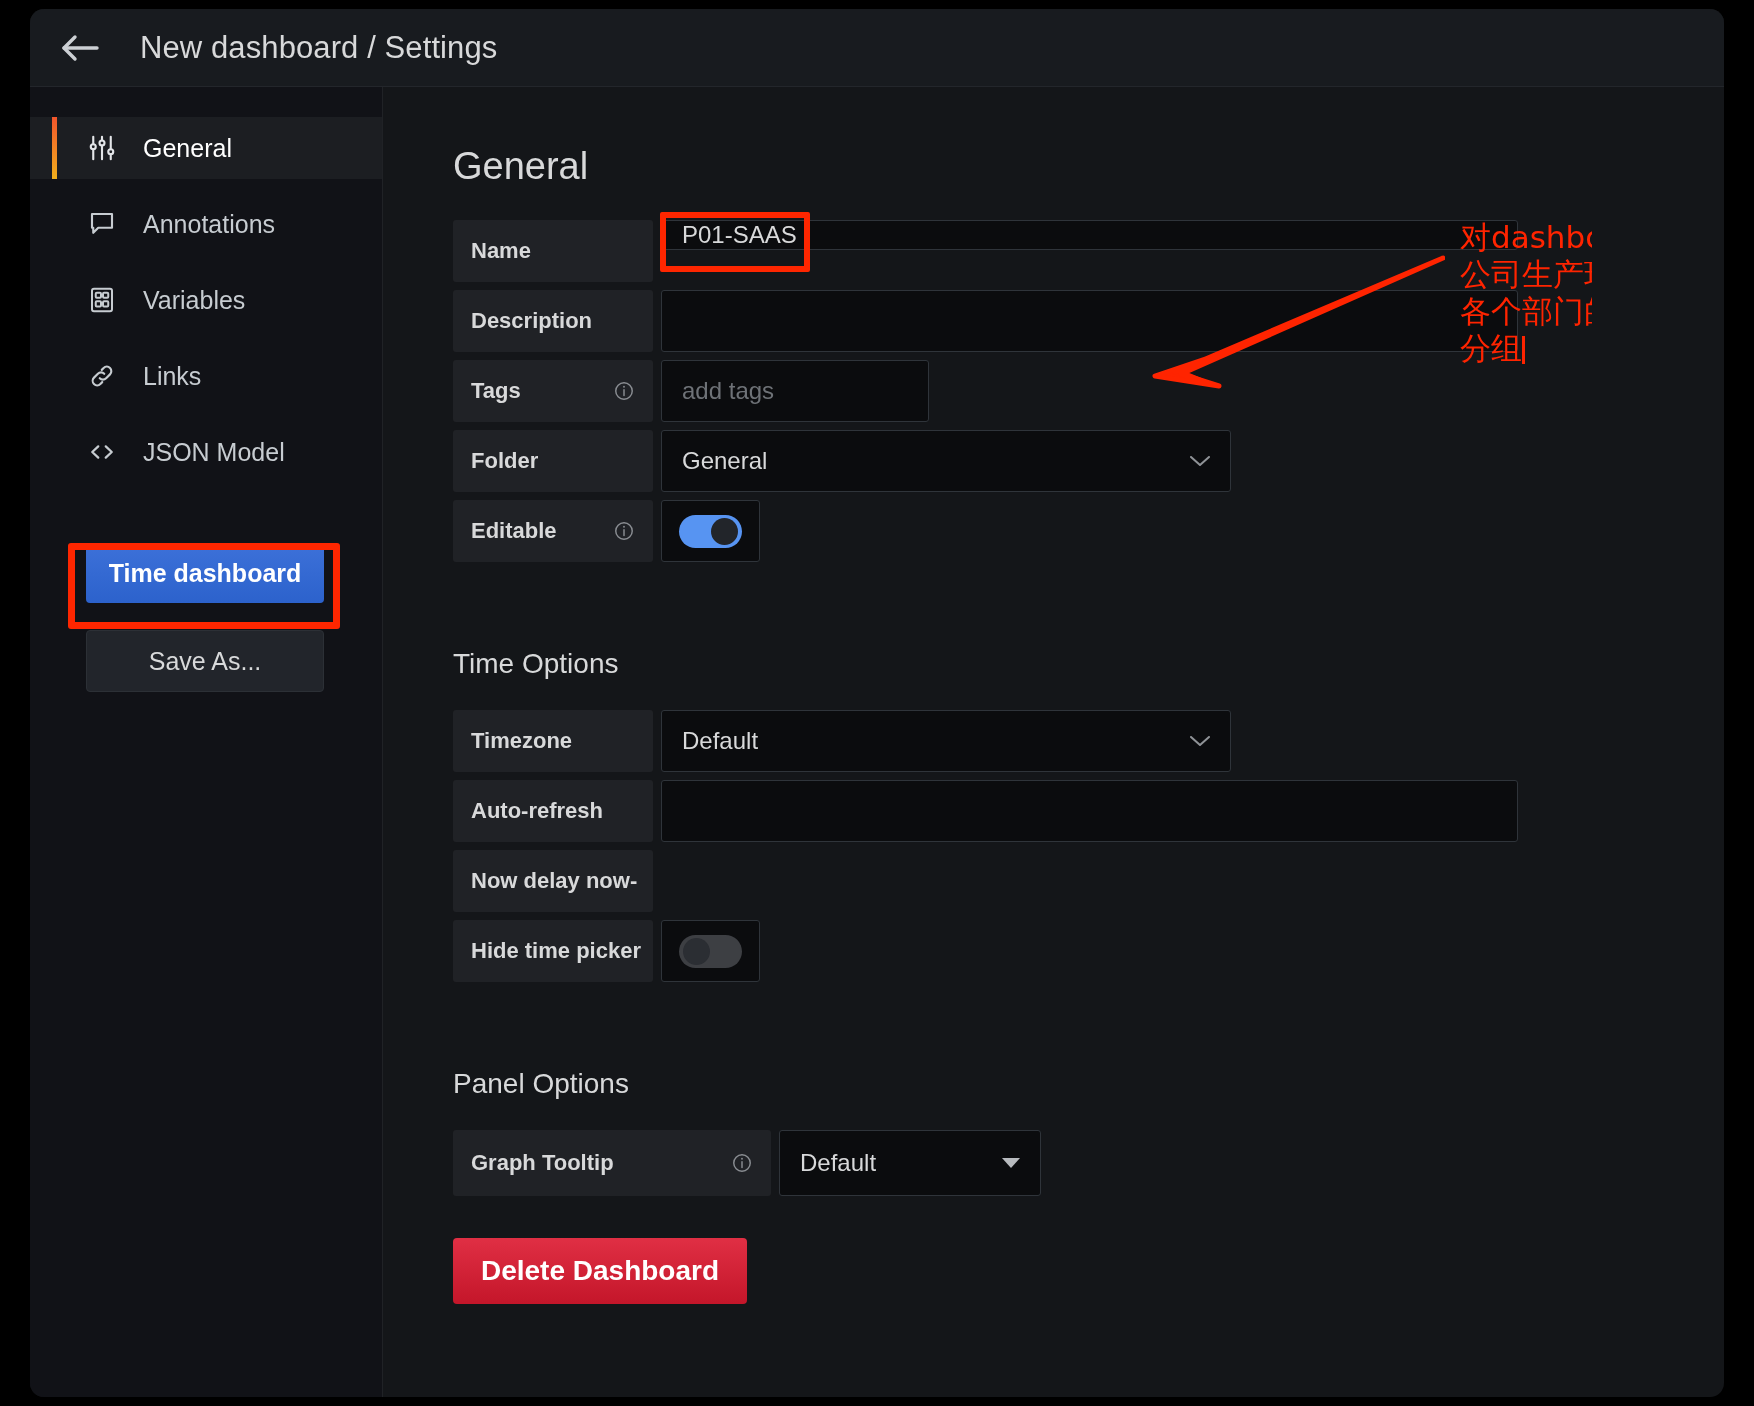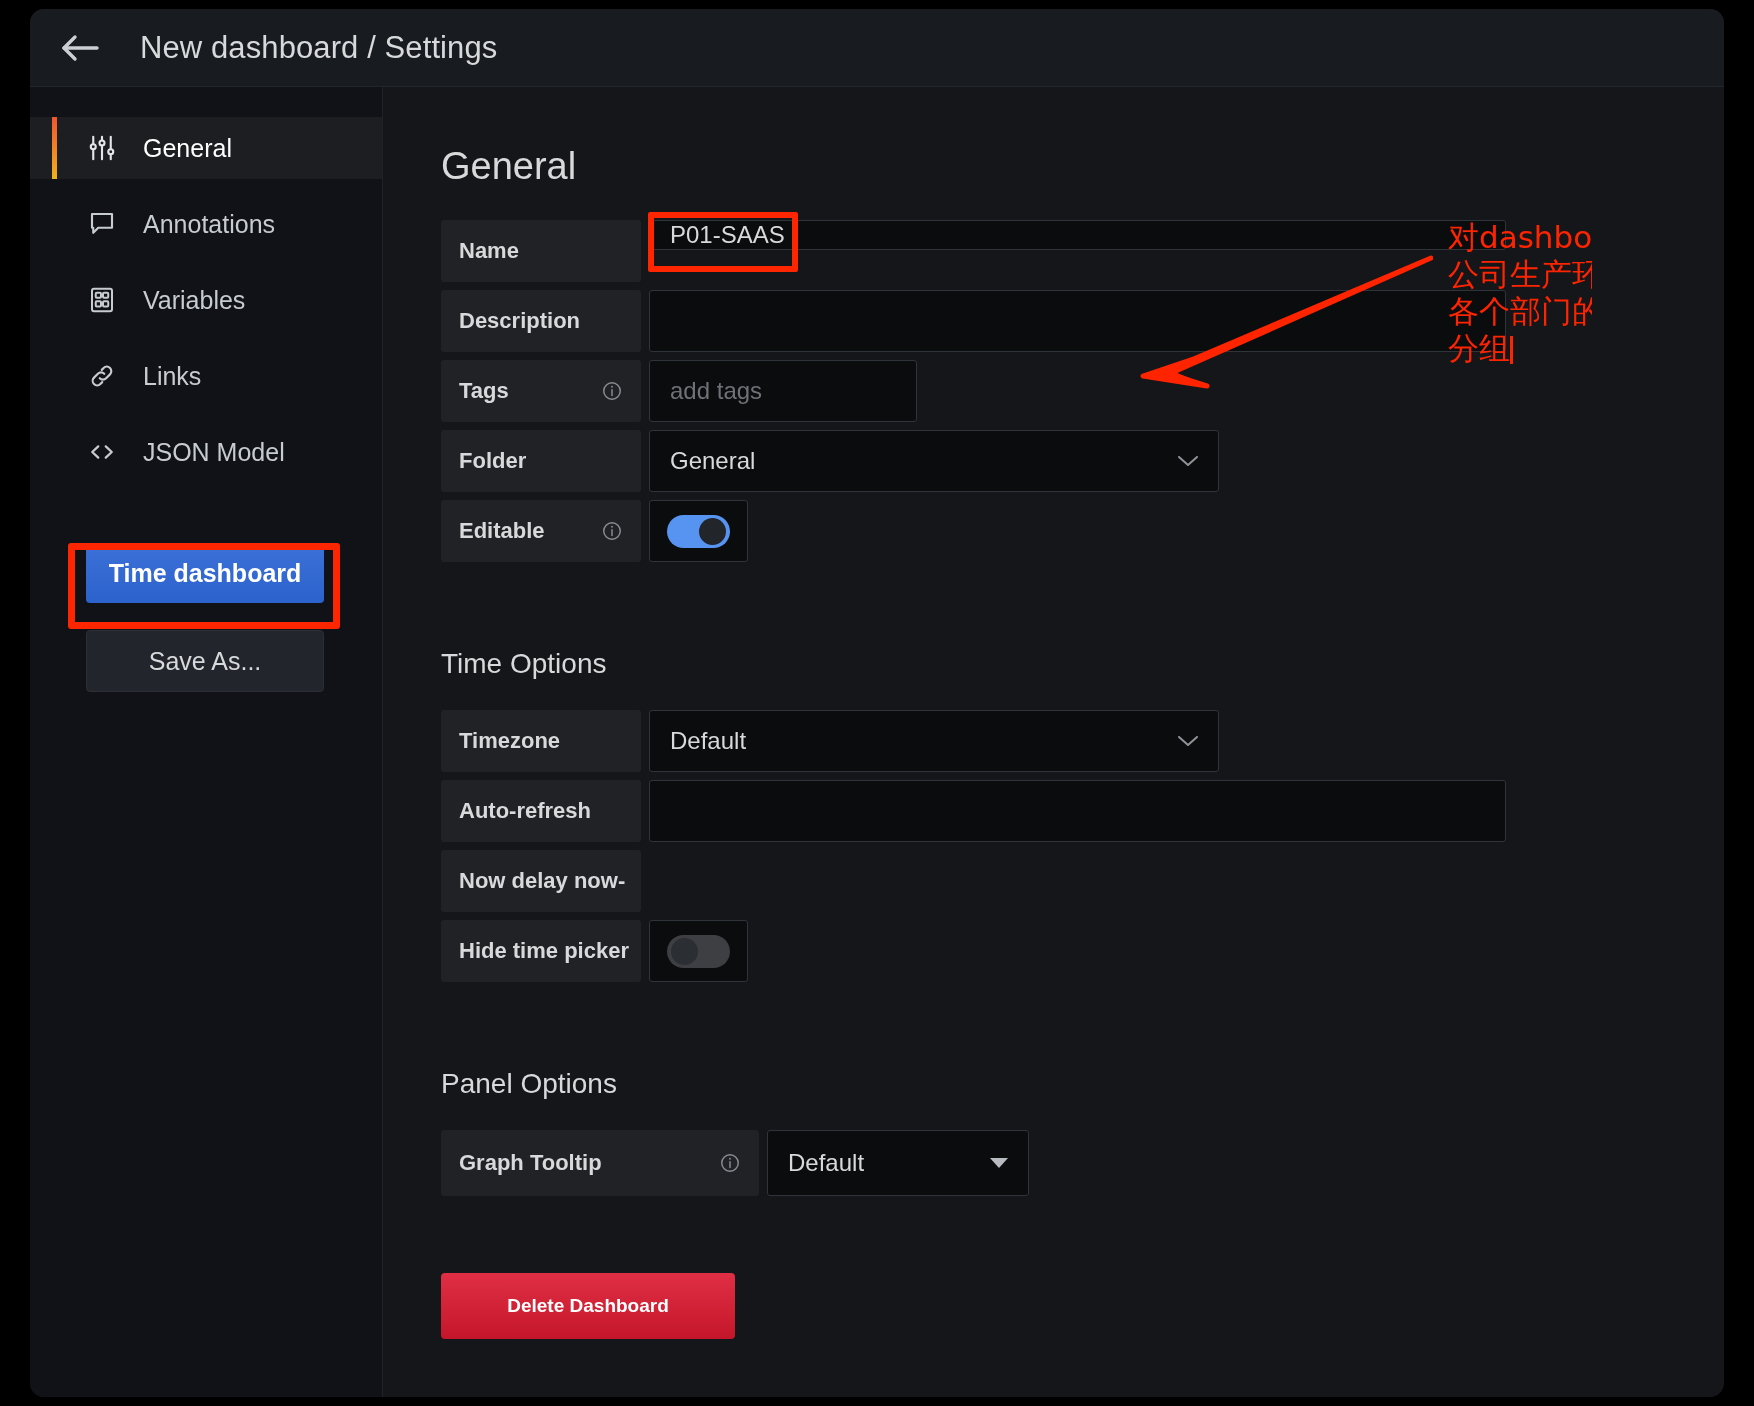--- a/index.html
+++ b/index.html
@@ -53,20 +53,21 @@
     letter-spacing: 0.1px;
     white-space: nowrap;
   }
   
   .content-wrap {
     position: absolute;
     left: 0; top: 78px;
     width: 1562px;
     height: 1310px;
     display: flex;
+    gap: 12px;
   }
   
   .sidebar {
     width: 353px;
     height: 1310px;
     background: #111217;
     border-right: 1px solid #202226;
     padding-top: 30px;
     position: relative;
   }
@@ -293,26 +294,26 @@
     padding: 0 20px;
     cursor: pointer;
   }
   .caret {
     width: 0; height: 0;
     border-left: 9px solid transparent;
     border-right: 9px solid transparent;
     border-top: 10px solid #b8bbbf;
   }
   .btn-delete {
-    margin-top: 69px;
+    margin-top: 34px;
     width: 294px;
     height: 66px;
     background: linear-gradient(180deg, #e0226e00 0%, #00000000 100%), linear-gradient(180deg, #e02f44 0%, #c4162a 100%);
     color: #ffffff;
-    font-size: 19px;
+    font-size: 28px;
     font-weight: 700;
     border: none;
     border-radius: 4px;
     cursor: pointer;
     font-family: inherit;
   }
   
   .annot-text {
     position: absolute;
     left: 1065px;

